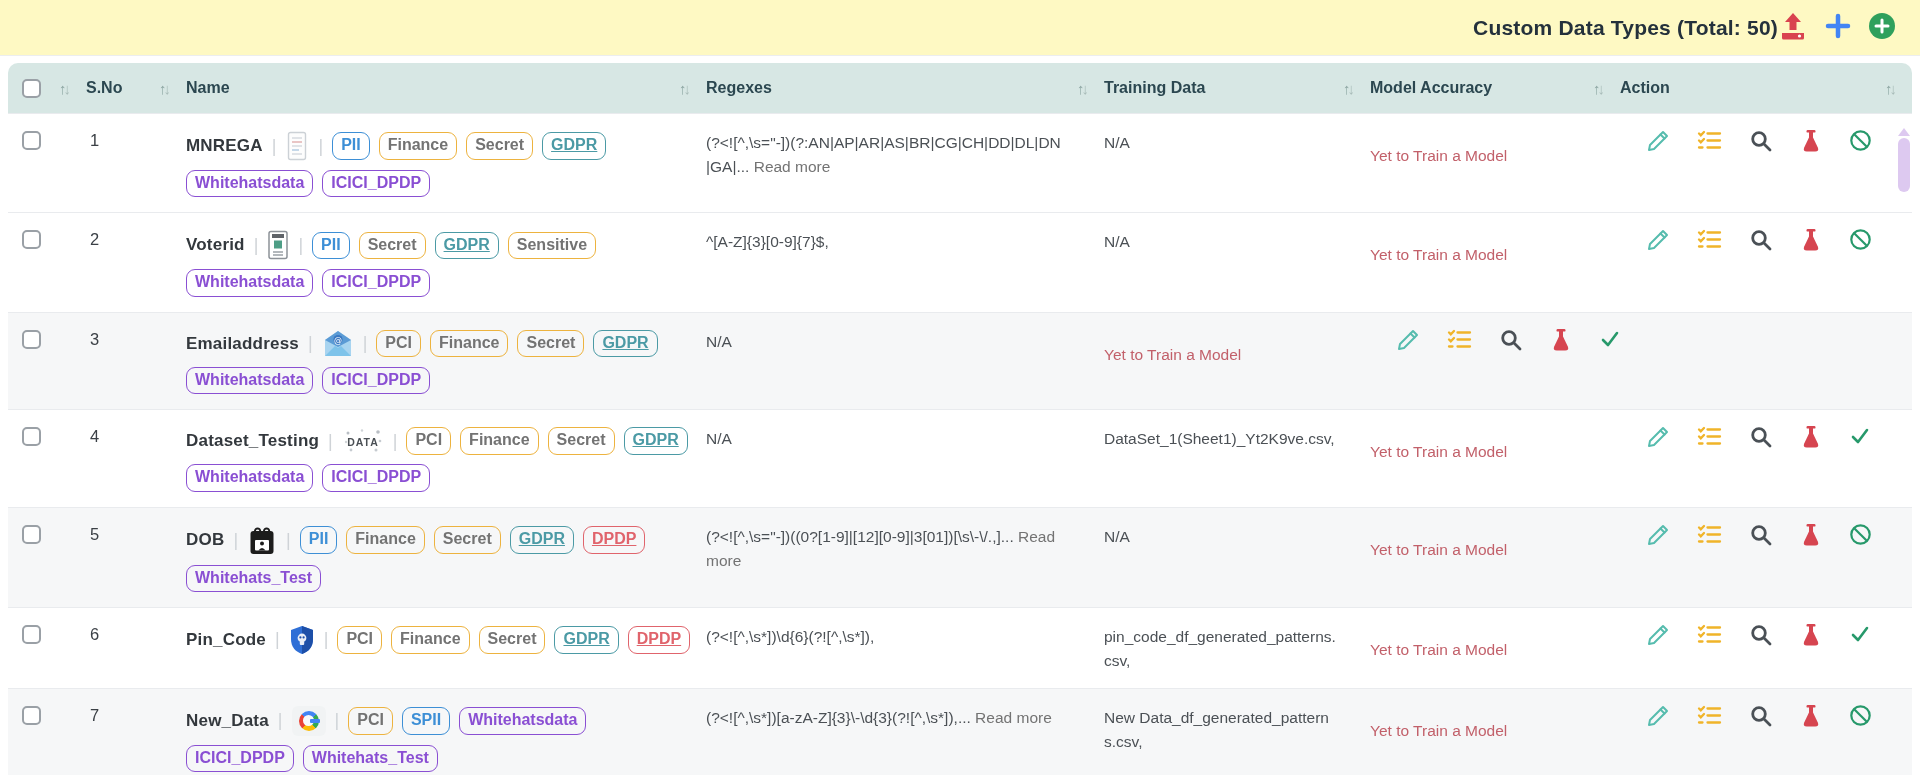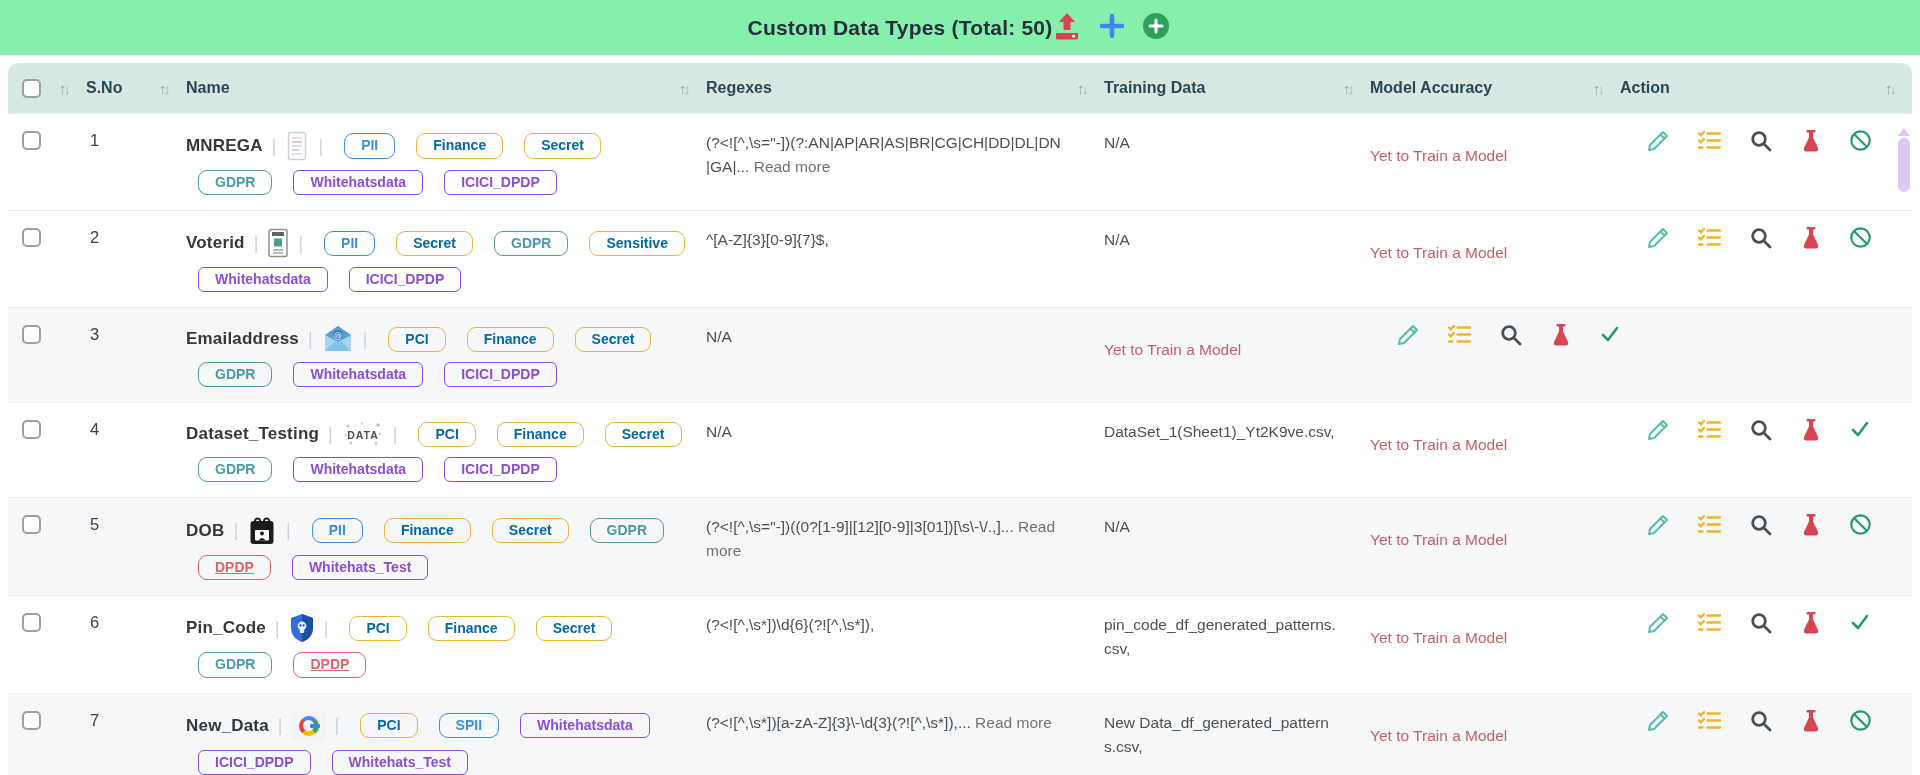--- a/index.html
+++ b/index.html
@@ -1,21 +1,21 @@
 <!DOCTYPE html>
 <html><head>
 <meta charset="utf-8">
 <style>
   * { margin:0; padding:0; box-sizing:border-box; }
   html,body { background:#ffffff; font-family:"Liberation Sans","DejaVu Sans",sans-serif; }
   .viewport { position:relative; width:1920px; height:775px; overflow:hidden; background:#fff; }
 
   
-  .topbar { display:flex; align-items:center; justify-content:center;
-            height:56px; background:#86efac; padding:0 18px 0 22px; border-bottom:1px solid #eceeef; }
+  .topbar { display:flex; align-items:center; justify-content:flex-end;
+            height:56px; background:#fef9c3; padding:0 18px 0 22px; border-bottom:1px solid #eceeef; }
   .topbar h1 { font-size:21px; font-weight:bold; color:#24313c; letter-spacing:.2px; }
   .tools { display:flex; align-items:center; gap:16px; padding-right:6px; }
   .toolbtn { background:none; border:none; cursor:pointer; display:flex; align-items:center; }
 
   
   .card { margin:7px 8px 0 8px; background:#fff; position:relative; }
   .grid-row { display:grid; grid-template-columns:78px 100px 520px 398px 266px 250px 1fr; }
 
   .thead { background:#d7e7e4; border-radius:10px 10px 0 0; min-height:50px; align-items:center; }
   .th { display:flex; align-items:center; justify-content:space-between;
@@ -31,27 +31,27 @@
   .td-check { padding-left:14px; }
   .checkbox { display:inline-block; width:19px; height:19px; border:2px solid #9aa0a6; border-radius:5px; background:#fff; cursor:pointer; }
   .td-sno { font-size:16.5px; color:#3b4046; padding-left:4px; }
 
   .td-name { display:flex; flex-wrap:wrap; align-content:flex-start; align-items:center;
              column-gap:9px; row-gap:9px; padding-right:14px; }
   .nm { font-weight:bold; font-size:17px; color:#33383d; letter-spacing:.2px; }
   .sep { color:#cfd3d7; font-size:18px; font-weight:300; }
   .nicon { display:inline-flex; align-items:center; justify-content:center; }
 
-  .badge { display:inline-block; border:1.6px solid; border-radius:9px; padding:3px 16px 4px;
-           font-size:14px; font-weight:bold; line-height:1.15; background:transparent; white-space:nowrap;margin-left:12px; }
+  .badge { display:inline-block; border:1.6px solid; border-radius:9px; padding:3px 8px 4px;
+           font-size:16px; font-weight:bold; line-height:1.15; background:transparent; white-space:nowrap; }
   .b-blue   { color:#3d8fd6; border-color:#3d8fd6; }
-  .b-amber  { color:#0369a1; border-color:#edb33f; }
-  .b-teal   { color:#4b9aa5; border-color:#4b9aa5; }
+  .b-amber  { color:#737373; border-color:#edb33f; }
+  .b-teal   { color:#4b9aa5; border-color:#4b9aa5;text-decoration:underline; }
   .b-red    { color:#e0646c; border-color:#e0646c;text-decoration:underline; }
-  .b-purple { color:#8a4fd3; border-color:#8a4fd3;border-radius:6px; }
+  .b-purple { color:#8a4fd3; border-color:#8a4fd3; }
 
   .td-regex { padding-right:40px; line-height:1.55; }
   .rx { word-break:break-all; }
   .more { color:#737373; cursor:pointer; text-decoration:none; }
   .td-train { padding-right:30px; word-break:break-all; line-height:1.55; }
   .td-acc { color:#c2606a;margin-top:16px; }
 
   .td-act { display:flex; align-items:flex-start; gap:27px; padding-left:26px; padding-top:15px; }
   .act { background:none; border:none; cursor:pointer; display:flex; align-items:center; padding:0; }
 

